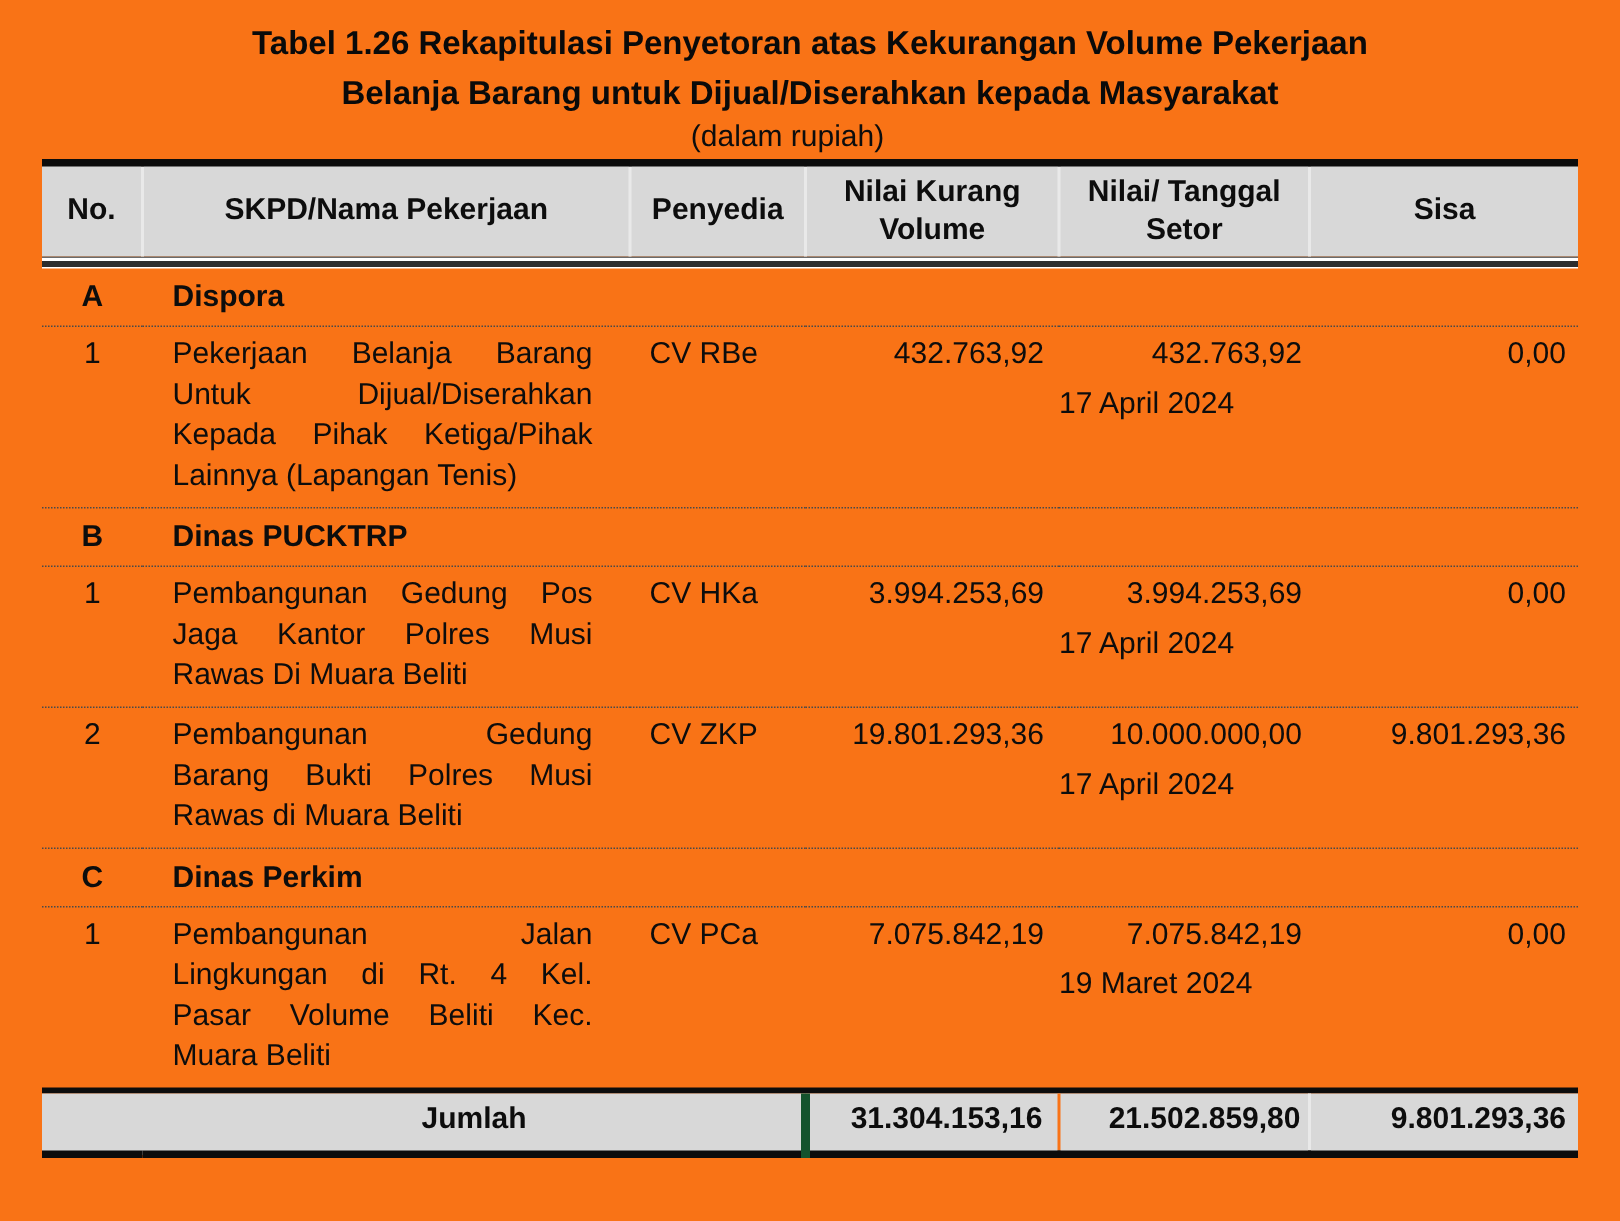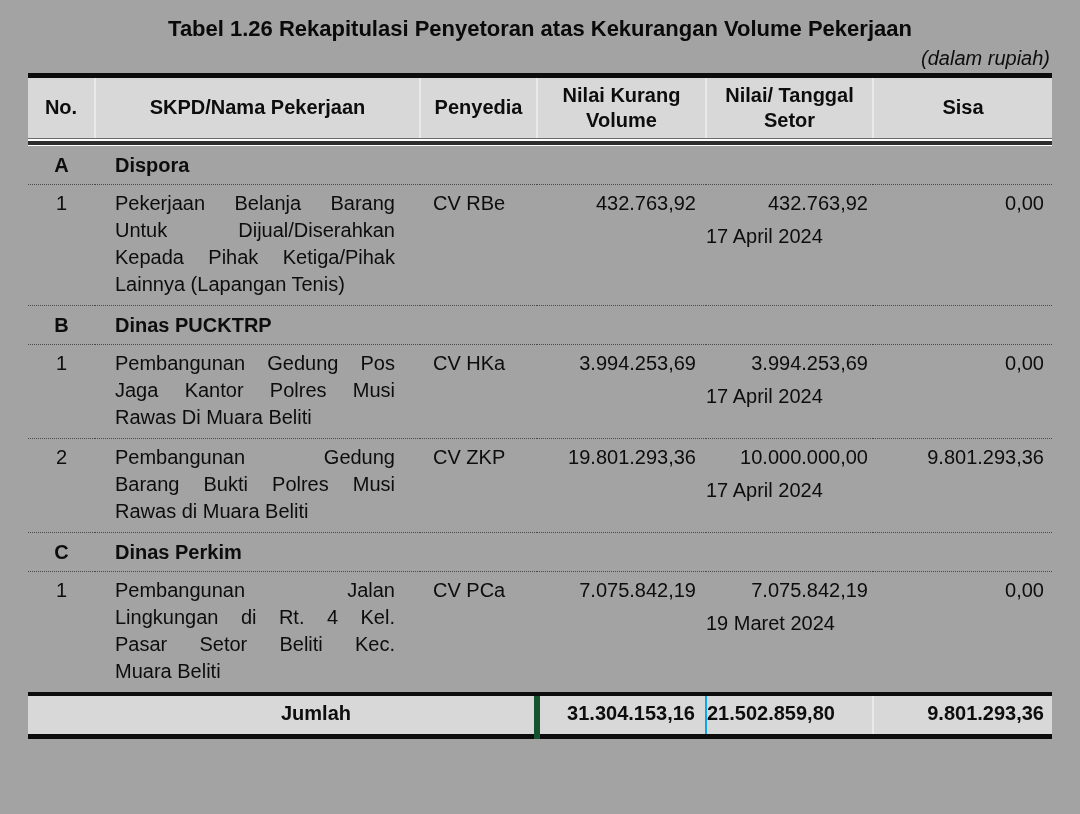--- a/index.html
+++ b/index.html
@@ -4,33 +4,32 @@
 <style>
   * { margin: 0; padding: 0; box-sizing: border-box; }
   body {
     font-family: "Liberation Sans", sans-serif;
     background: #ffffff;
     color: #0d0d0d;
     width: 1080px;
     height: 814px;
     overflow: hidden;
   }
-  .page { width: 1080px; height: 814px; background: #a3a3a3; }
+  .page { width: 1080px; height: 814px; background: #f97316; }
 
   .title-block { padding-top: 12px; text-align: center; }
   .title-line {
     font-size: 22px;
     font-weight: bold;
     line-height: 33px;
     color: #0a0a0a;
   }
   .unit-note {
     font-size: 20px;
-    font-style: italic;
-    text-align: right;
+    text-align: center;
     padding-right: 30px;
     line-height: 25px;
     margin-top: 1px;
   }
 
   table.main {
     margin: 2px 28px 0 28px;
     width: 1024px;
     border-collapse: collapse;
     table-layout: fixed;
@@ -86,30 +85,31 @@
   tr.total td {
     background: #d8d8d8;
     font-weight: bold;
     vertical-align: middle;
     height: 41px;
     padding-top: 6px;
     padding-bottom: 8px;
   }
   td.t-label { text-align: center; padding-left: 70px; }
   td.t-kurang { text-align: right; padding-right: 10px; border-left: 6px solid #14532d; }
-  td.t-setor { text-align: left; padding-right: 5px; border-left: 2px solid #0ea5e9; }
+  td.t-setor { text-align: right; padding-right: 5px; border-left: 2px solid #f97316; }
   td.t-sisa { text-align: right; padding-right: 8px; border-left: 2px solid #e9e9e9; }
 </style>
 </head>
 <body>
 
 <div class="page">
 
   <div class="title-block">
     <div class="title-line">Tabel 1.26 Rekapitulasi Penyetoran atas Kekurangan Volume Pekerjaan</div>
+    <div class="title-line">Belanja Barang untuk Dijual/Diserahkan kepada Masyarakat</div>
   </div>
 
   <div class="unit-note">(dalam rupiah)</div>
 
   <table class="main">
     <colgroup>
       <col class="c1">
         <col class="c2">
         <col class="c3">
         <col class="c4">
@@ -189,21 +189,21 @@
 
       <tr class="section dotted">
         <td class="section-letter">C</td>
         <td class="section-name" colspan="5">Dinas Perkim</td>
       </tr>
       <tr class="row">
         <td class="c-no">1</td>
         <td class="c-desc">
             <div class="jline">Pembangunan Jalan</div>
             <div class="jline">Lingkungan di Rt. 4 Kel.</div>
-            <div class="jline">Pasar Setor Beliti Kec.</div>
+            <div class="jline">Pasar Volume Beliti Kec.</div>
             <div class="jline last">Muara Beliti</div>
           </td>
         <td class="c-vendor">CV PCa</td>
         <td class="c-kurang">7.075.842,19</td>
         <td class="c-setor">
           <div class="num">7.075.842,19</div>
           <div class="date">19 Maret 2024</div>
         </td>
         <td class="c-sisa">0,00</td>
       </tr>

